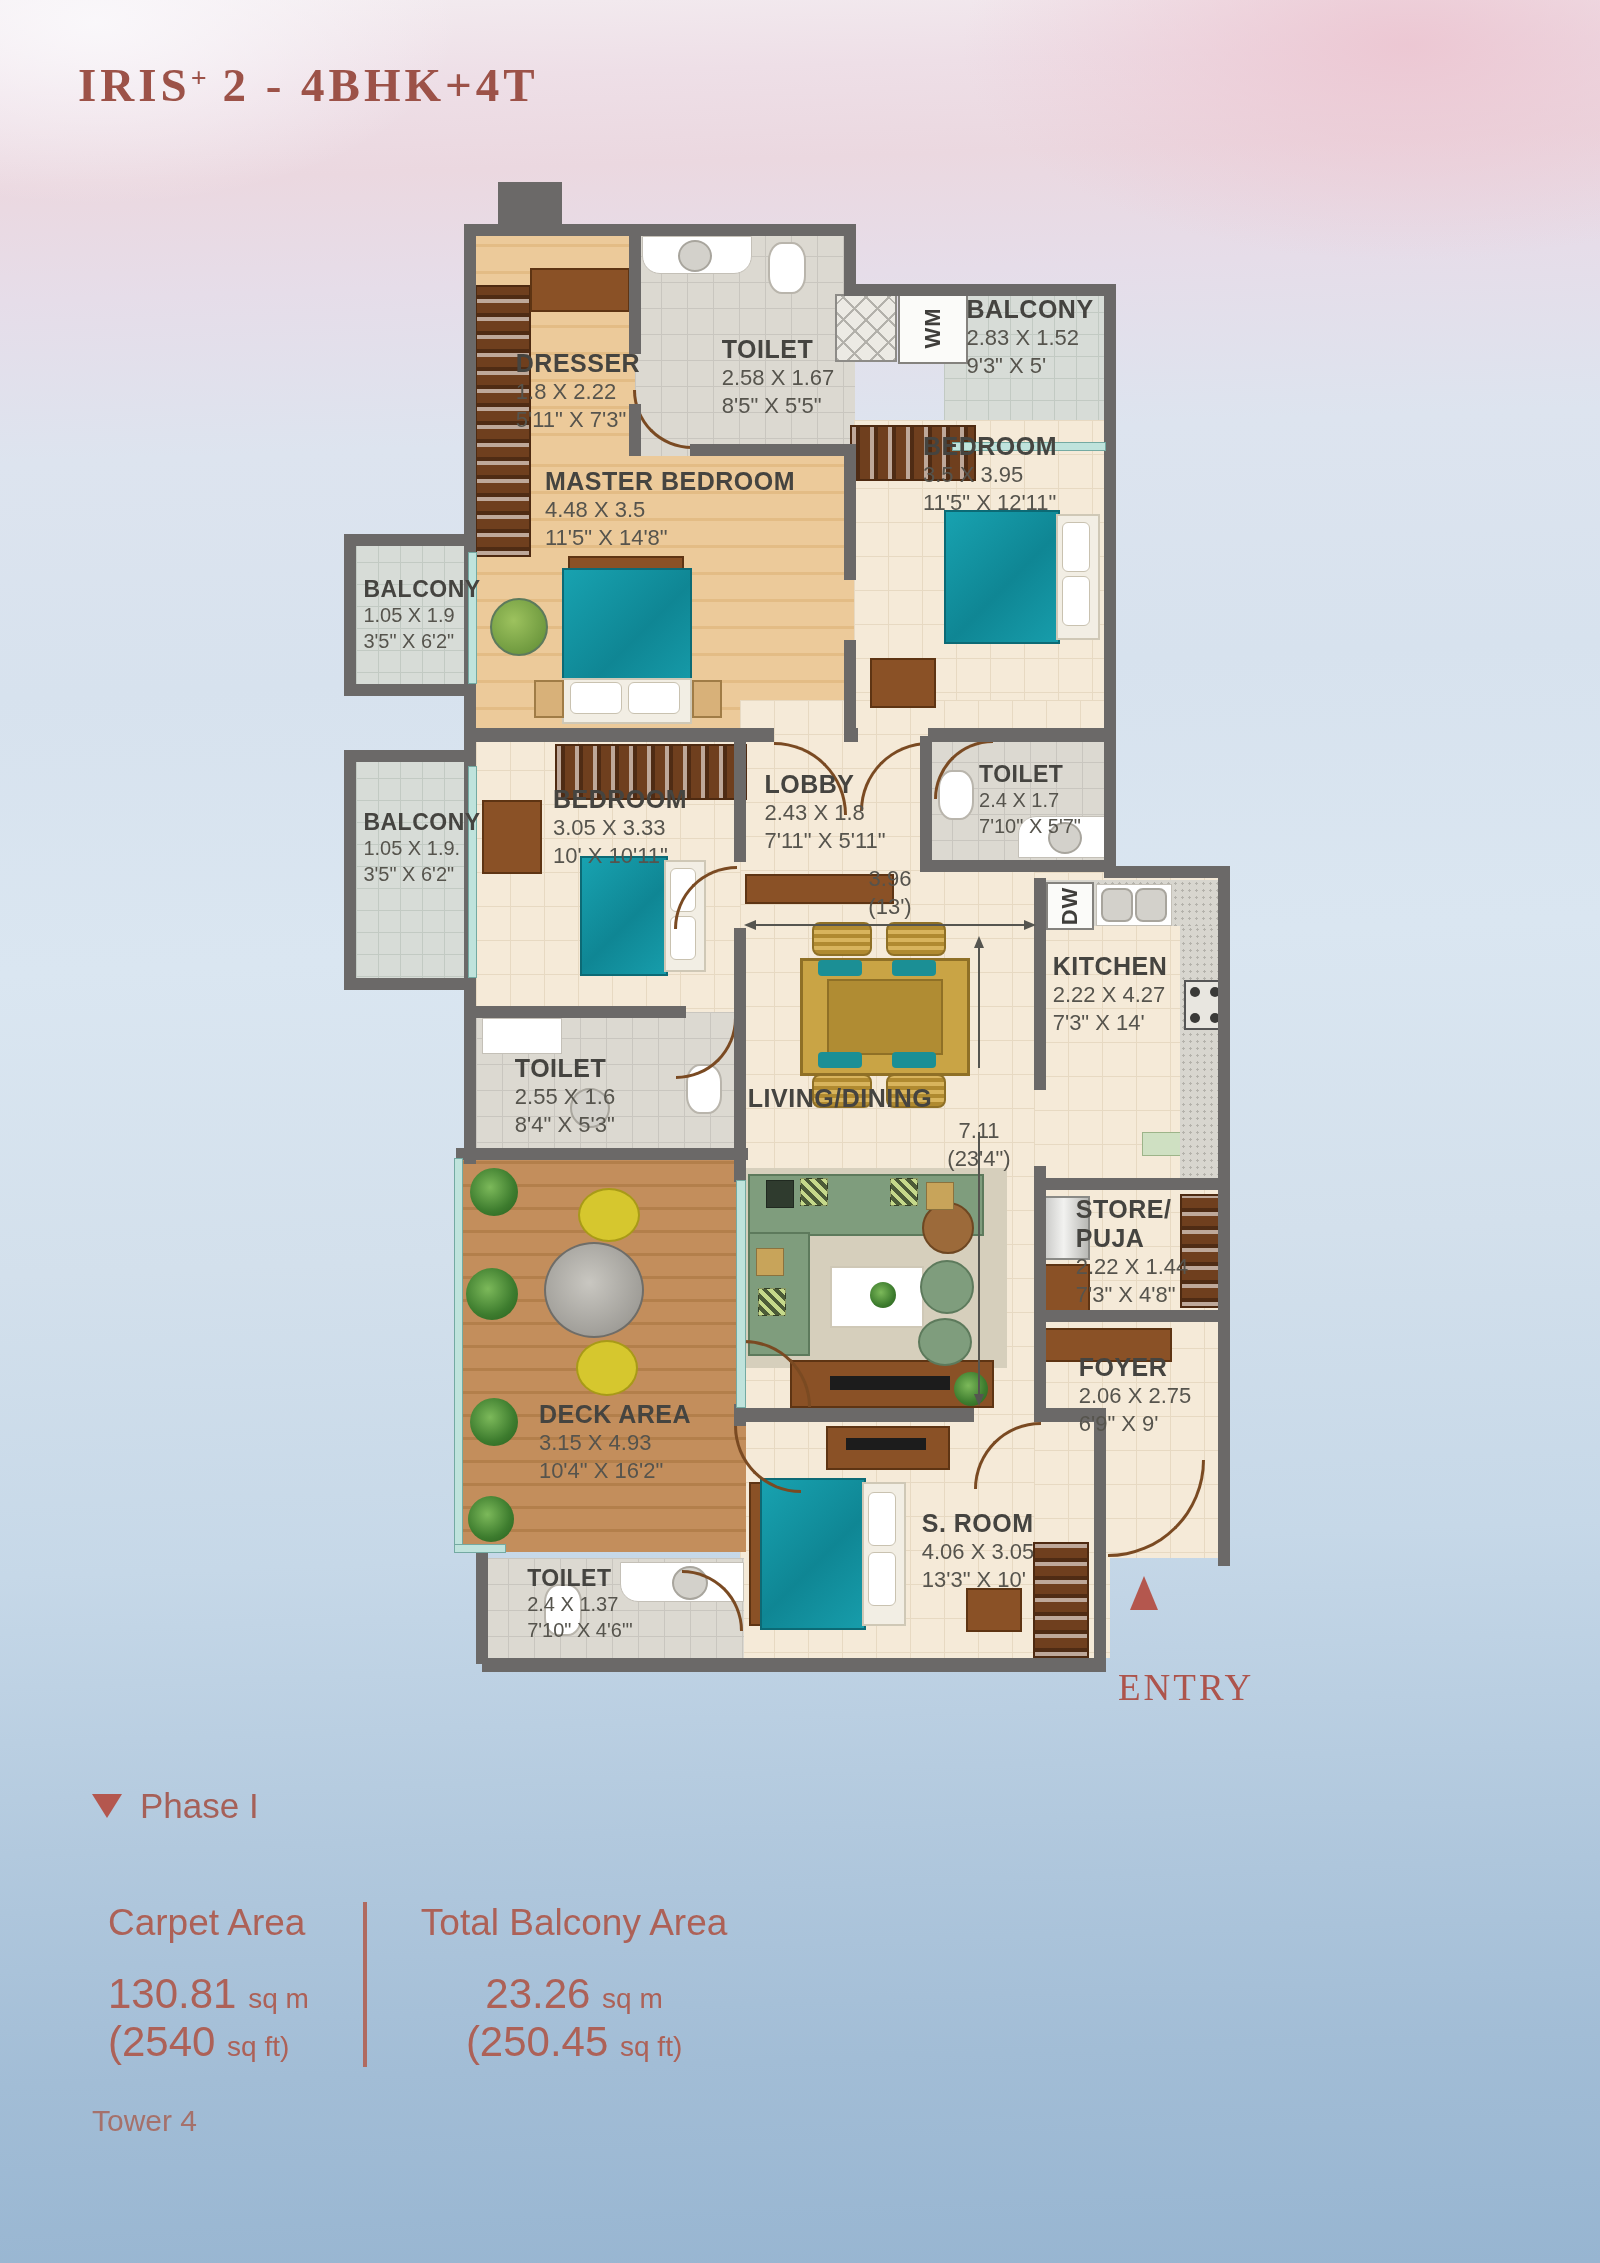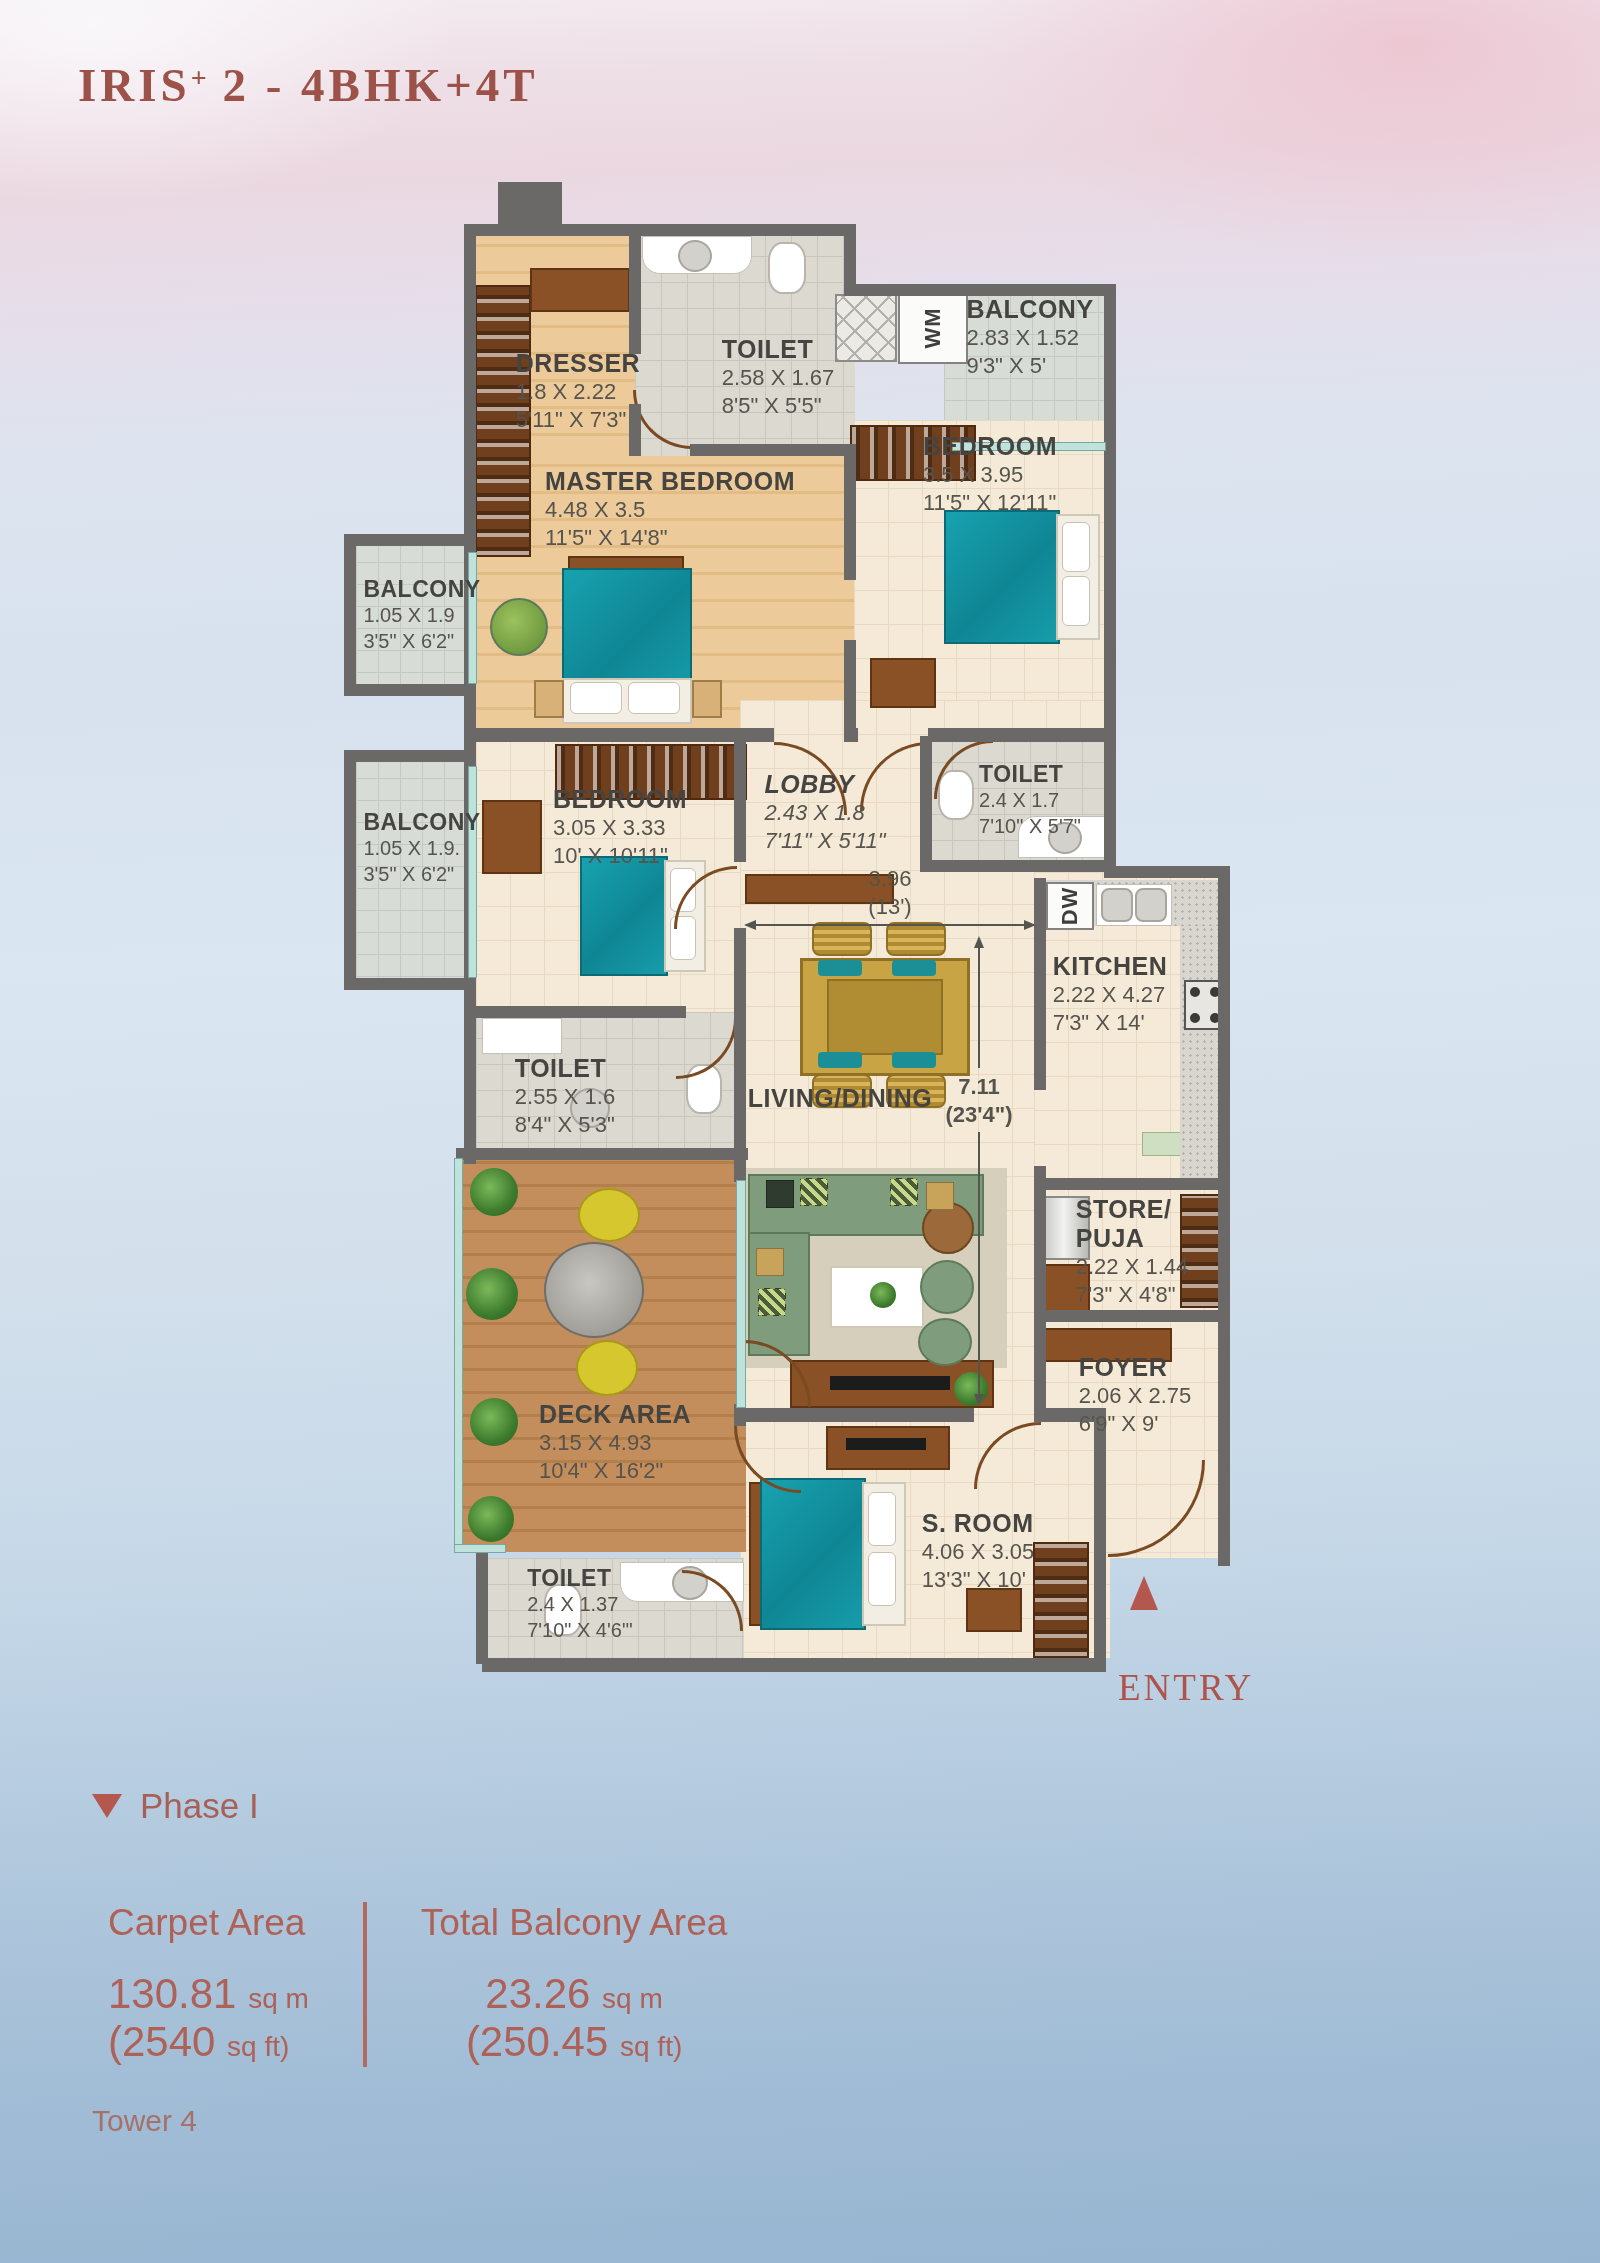--- a/index.html
+++ b/index.html
@@ -286,21 +286,21 @@
   <div class="ah" style="left:414px;top:740px;border-top:5px solid transparent;border-bottom:5px solid transparent;border-right:12px solid #555550;"></div>
   <div class="ah" style="left:694px;top:740px;border-top:5px solid transparent;border-bottom:5px solid transparent;border-left:12px solid #555550;"></div>
   <div class="dimlab" style="left:560px;top:712px;">
     <div>3.96</div>
       <div>(13')</div>
   </div>
   <div class="dimline" style="left:648px;top:762px;width:2px;height:126px;"></div>
   <div class="dimline" style="left:648px;top:952px;width:2px;height:272px;"></div>
   <div class="ah" style="left:644px;top:756px;border-left:5px solid transparent;border-right:5px solid transparent;border-bottom:12px solid #555550;"></div>
   <div class="ah" style="left:644px;top:1214px;border-left:5px solid transparent;border-right:5px solid transparent;border-top:12px solid #555550;"></div>
-  <div class="dimlab" style="left:649px;top:920px;font-weight:bold;">
+  <div class="dimlab" style="left:649px;top:964px;">
     <div>7.11</div>
       <div>(23'4")</div>
   </div>
 
   <div class="rlabel" style="left:248px;top:212px;">
     <div class="nm">DRESSER</div>
       <div class="dm">1.8 X 2.22</div>
       <div class="dm">5'11" X 7'3"</div>
   </div>
   <div class="rlabel" style="left:448px;top:198px;">
@@ -331,21 +331,21 @@
   <div class="rlabel sm" style="left:92px;top:668px;">
     <div class="nm">BALCONY</div>
       <div class="dm">1.05 X 1.9.</div>
       <div class="dm">3'5" X 6'2"</div>
   </div>
   <div class="rlabel" style="left:290px;top:648px;">
     <div class="nm">BEDROOM</div>
       <div class="dm">3.05 X 3.33</div>
       <div class="dm">10' X 10'11"</div>
   </div>
-  <div class="rlabel" style="left:495px;top:633px;font-style:italic;">
+  <div class="rlabel" style="left:495px;top:633px;">
     <div class="nm">LOBBY</div>
       <div class="dm">2.43 X 1.8</div>
       <div class="dm">7'11" X 5'11"</div>
   </div>
   <div class="rlabel sm" style="left:700px;top:620px;">
     <div class="nm">TOILET</div>
       <div class="dm">2.4 X 1.7</div>
       <div class="dm">7'10" X 5'7"</div>
   </div>
   <div class="rlabel" style="left:780px;top:815px;">

